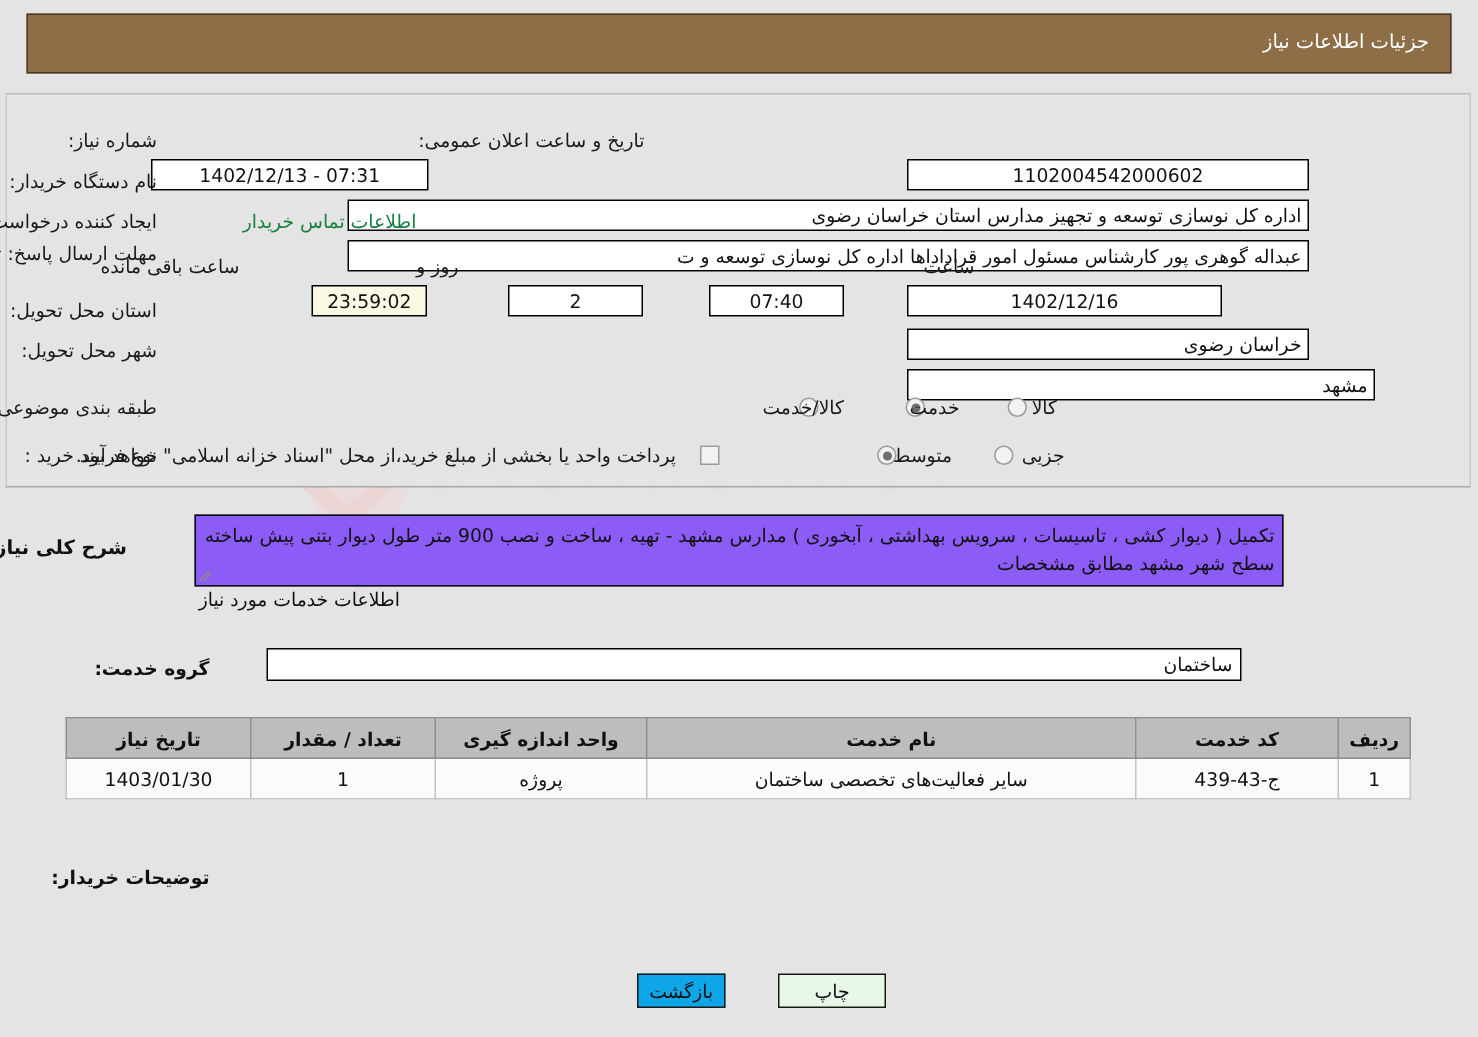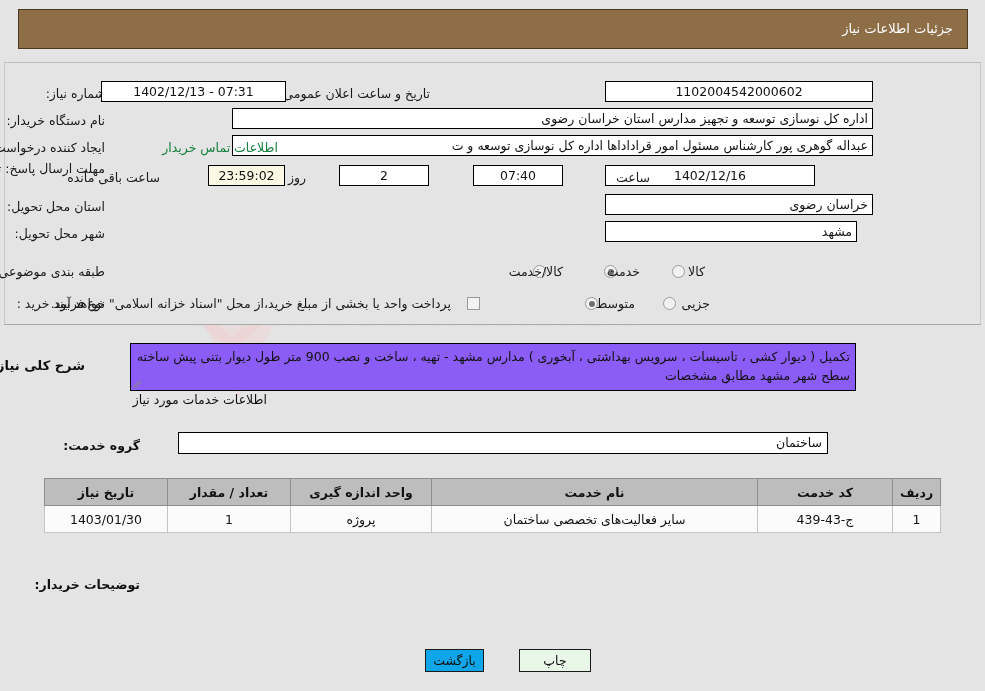--- a/index.html
+++ b/index.html
@@ -65,20 +65,21 @@
     border: 1px solid #000000;
     background: #ffffff;
     box-sizing: border-box;
     font-size: 12.5px;
     color: #111111;
     height: 21px;
     line-height: 19px;
     padding: 0 4px;
     white-space: nowrap;
     overflow: hidden;
+    margin-top: 25px;
   }
   .fld.center { text-align: center; }
   .fld.right  { text-align: right; }
   .fld.cream  { background: #fbf8e3; text-align: center; }
 
   .linktxt {
     position: absolute;
     font-size: 12.5px;
     color: #15803d;
     white-space: nowrap;
@@ -352,21 +353,21 @@
   <div class="fld center" style="left:473px; top:165px; width:90px;">07:40</div>
   <div class="fld center" style="left:339px; top:165px; width:90px;">2</div>
   <div class="lbl" style="right:679px; top:170px;">روز و</div>
   <div class="fld cream" style="left:208px; top:165px; width:77px;">23:59:02</div>
   <div class="lbl" style="right:825px; top:170px;">ساعت باقی مانده</div>
 
   <div class="lbl" style="right:880px; top:199px;">استان محل تحویل:</div>
   <div class="fld right" style="left:605px; top:194px; width:268px;">خراسان رضوی</div>
 
   <div class="lbl" style="right:880px; top:226px;">شهر محل تحویل:</div>
-  <div class="fld right" style="left:605px; top:221px; width:252px;padding-left:36px;">مشهد</div>
+  <div class="fld right" style="left:605px; top:221px; width:312px;padding-left:36px;">مشهد</div>
 
   <div class="lbl" style="right:880px; top:264px;">طبقه بندی موضوعی:</div>
   <div class="radio" style="left:672px; top:265px;"></div>
   <div class="radio-lbl" style="right:280px; top:264px;">کالا</div>
   <div class="radio on" style="left:604px; top:265px;"></div>
   <div class="radio-lbl" style="right:345px; top:264px;">خدمت</div>
   <div class="radio" style="left:533px; top:265px;"></div>
   <div class="radio-lbl" style="right:422px; top:264px;">کالا/خدمت</div>
 
   <div class="lbl" style="right:880px; top:296px;">نوع فرآیند خرید :</div>

